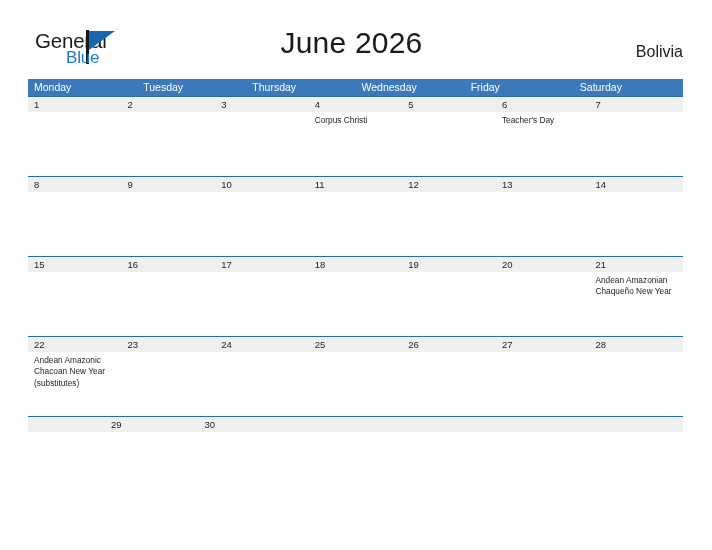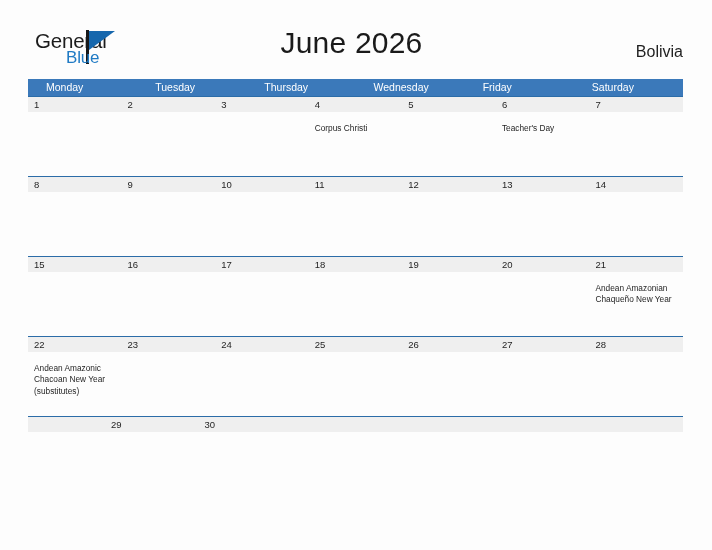--- a/index.html
+++ b/index.html
@@ -107,21 +107,21 @@
   .weekday-row {
     display: flex;
     background: #3b79ba;
     height: 17px;
   }
   .weekday-cell {
     flex: 1 1 0;
     color: #ffffff;
     font-size: 10.5px;
     line-height: 17px;
-    padding-left: 18px;
+    padding-left: 6px;
     box-sizing: border-box;
     font-family: "Liberation Sans", sans-serif;
     white-space: nowrap;
     overflow: hidden;
   }
 
   .week-row {
     position: relative;
     border-top: 1.3px solid #2b6ca8;
     height: 80px;
@@ -134,21 +134,20 @@
   }
   .week-row .day-band {
     display: flex;
     height: 15px;
     background: #efefef;
   }
   .week-row .event-band {
     display: flex;
     height: 63px;
     background: transparent;
-    margin-top: 8px;
   }
   .week-row.last .event-band {
     height: 10px;
   }
 
   .day-num {
     flex: 1 1 0;
     font-size: 9.5px;
     color: #1f1f1f;
     line-height: 15px;

